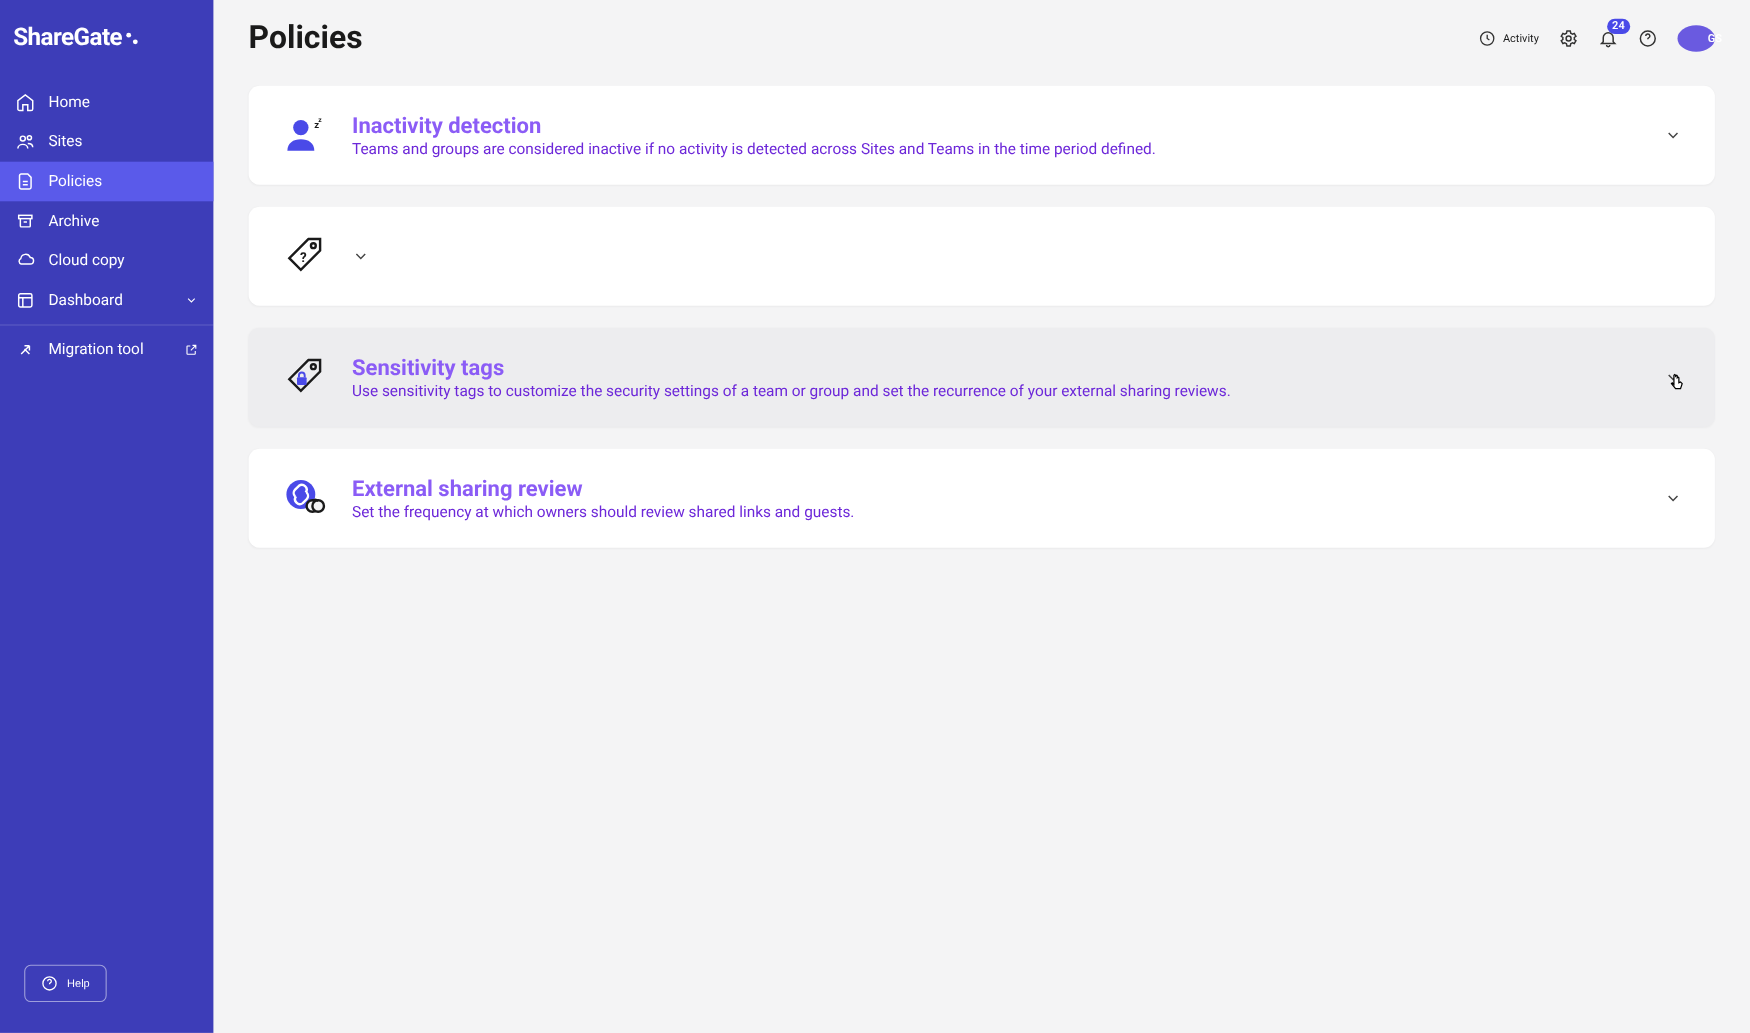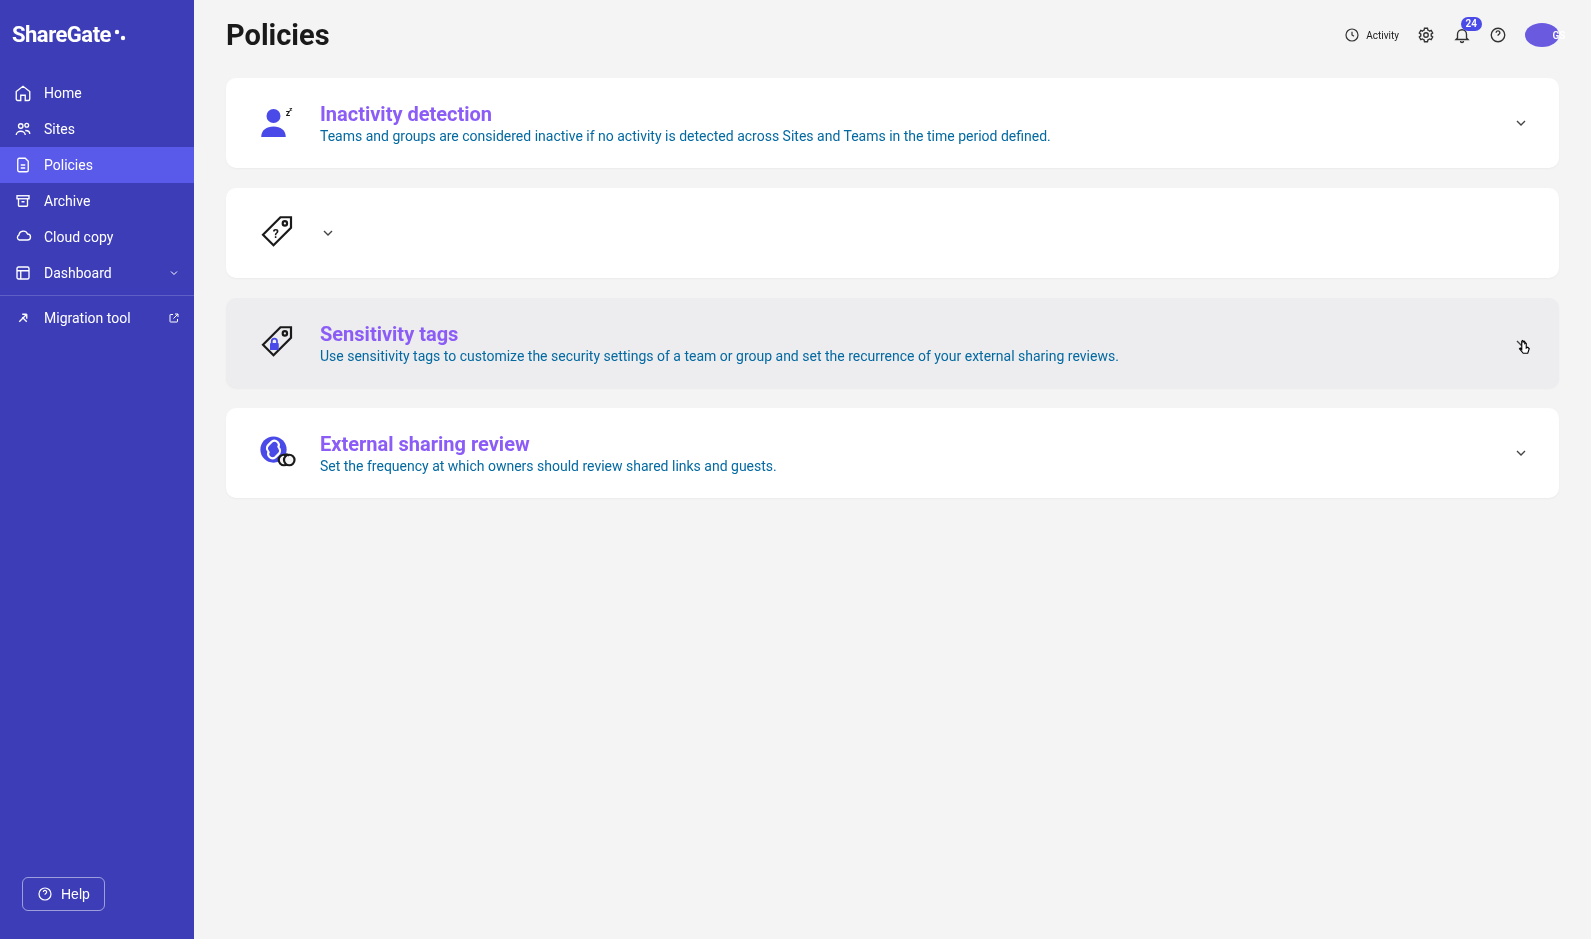--- a/index.html
+++ b/index.html
@@ -59,21 +59,21 @@
     margin: 4px 0;
   }
   .help-btn {
     margin: 0 0 28px 22px;
     border: 1px solid rgba(255,255,255,0.5);
     border-radius: 6px;
     padding: 8px 14px;
     display: inline-flex;
     align-items: center;
     gap: 8px;
-    font-size: 14px;
+    font-size: 10px;
     color: #fff;
     background: transparent;
     cursor: pointer;
     width: fit-content;
   }
 
   
   .main {
     flex: 1;
     display: flex;
@@ -169,21 +169,21 @@
   }
   .card-body { flex: 1; }
   .card-title {
     font-size: 20px;
     font-weight: 700;
     color: #8b5cf6;
     margin-bottom: 2px;
   }
   .card-desc {
     font-size: 14px;
-    color: #0369a1;
+    color: #6d28d9;
   }
   .card-chevron {
     color: #555;
     flex-shrink:0;
   }
   .cursor-hand {
     position: absolute;
     pointer-events: none;
   }
   svg { display: block; }

